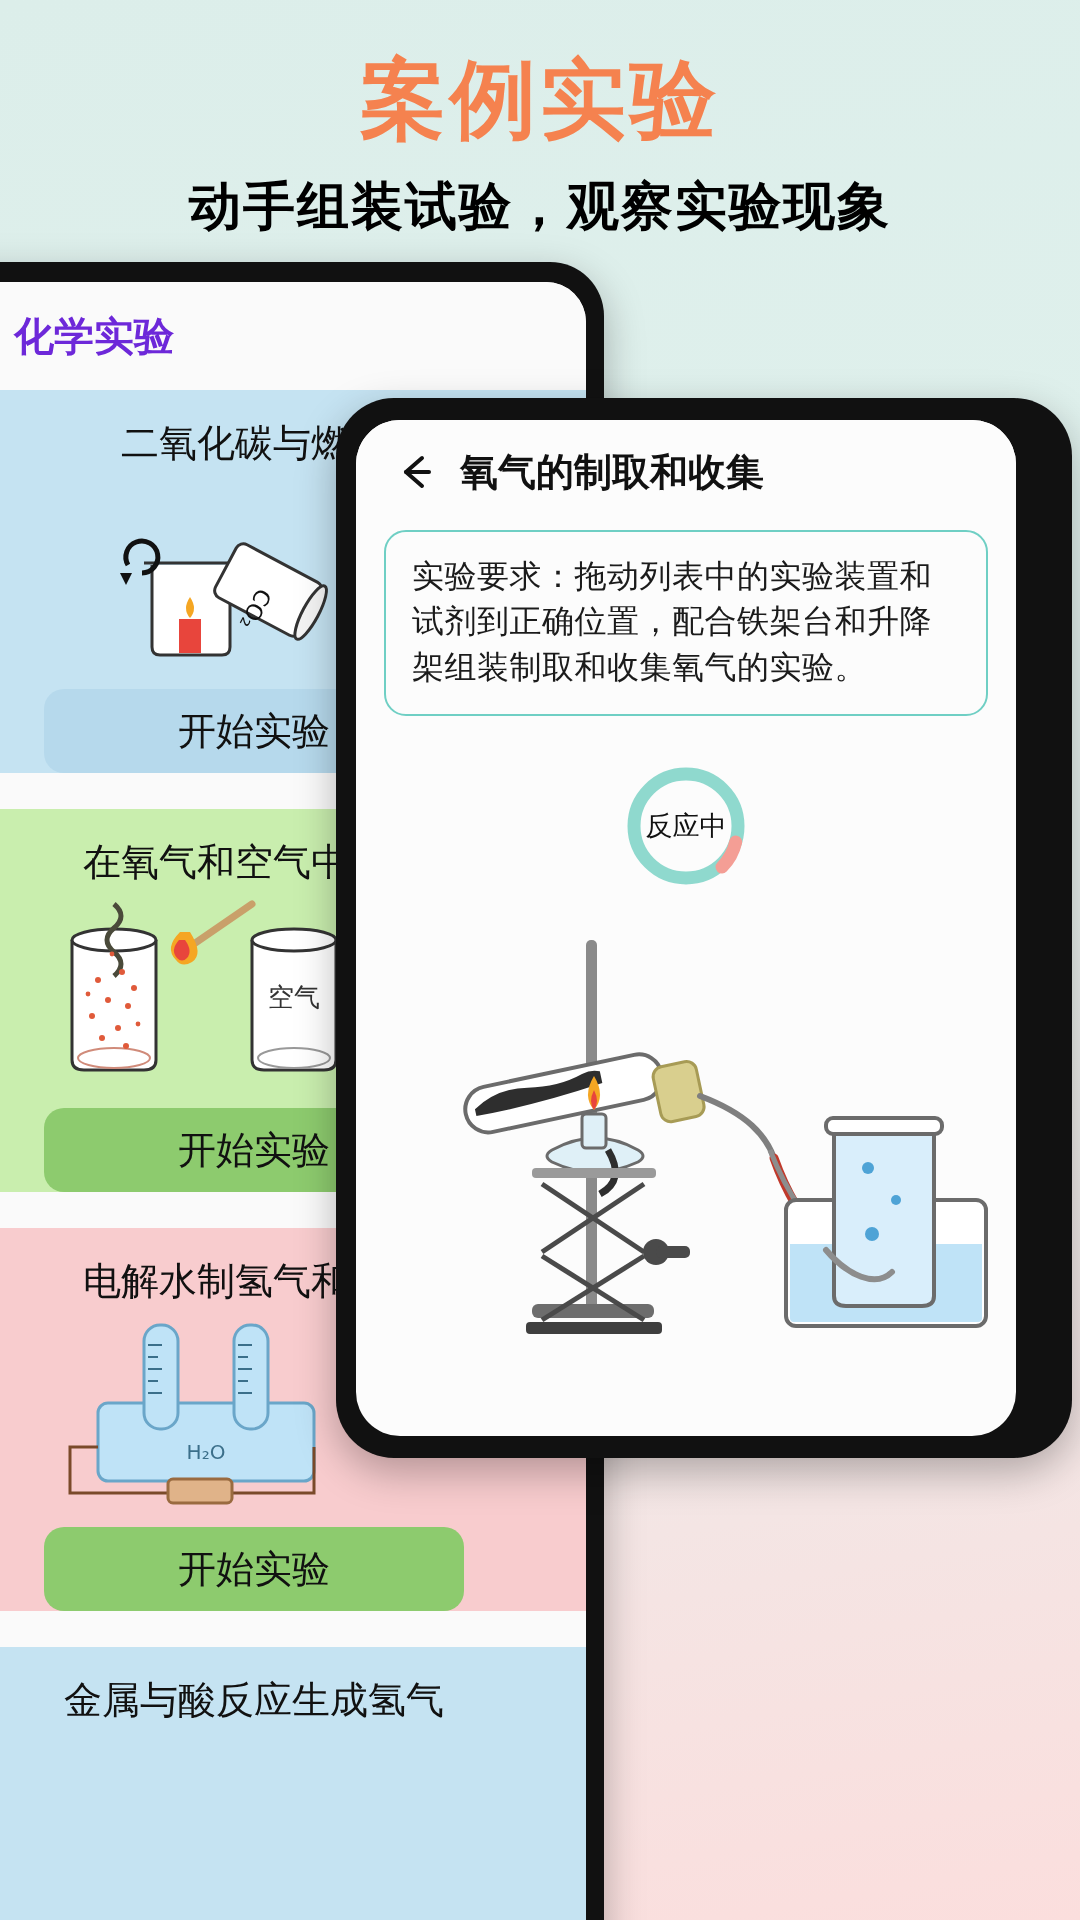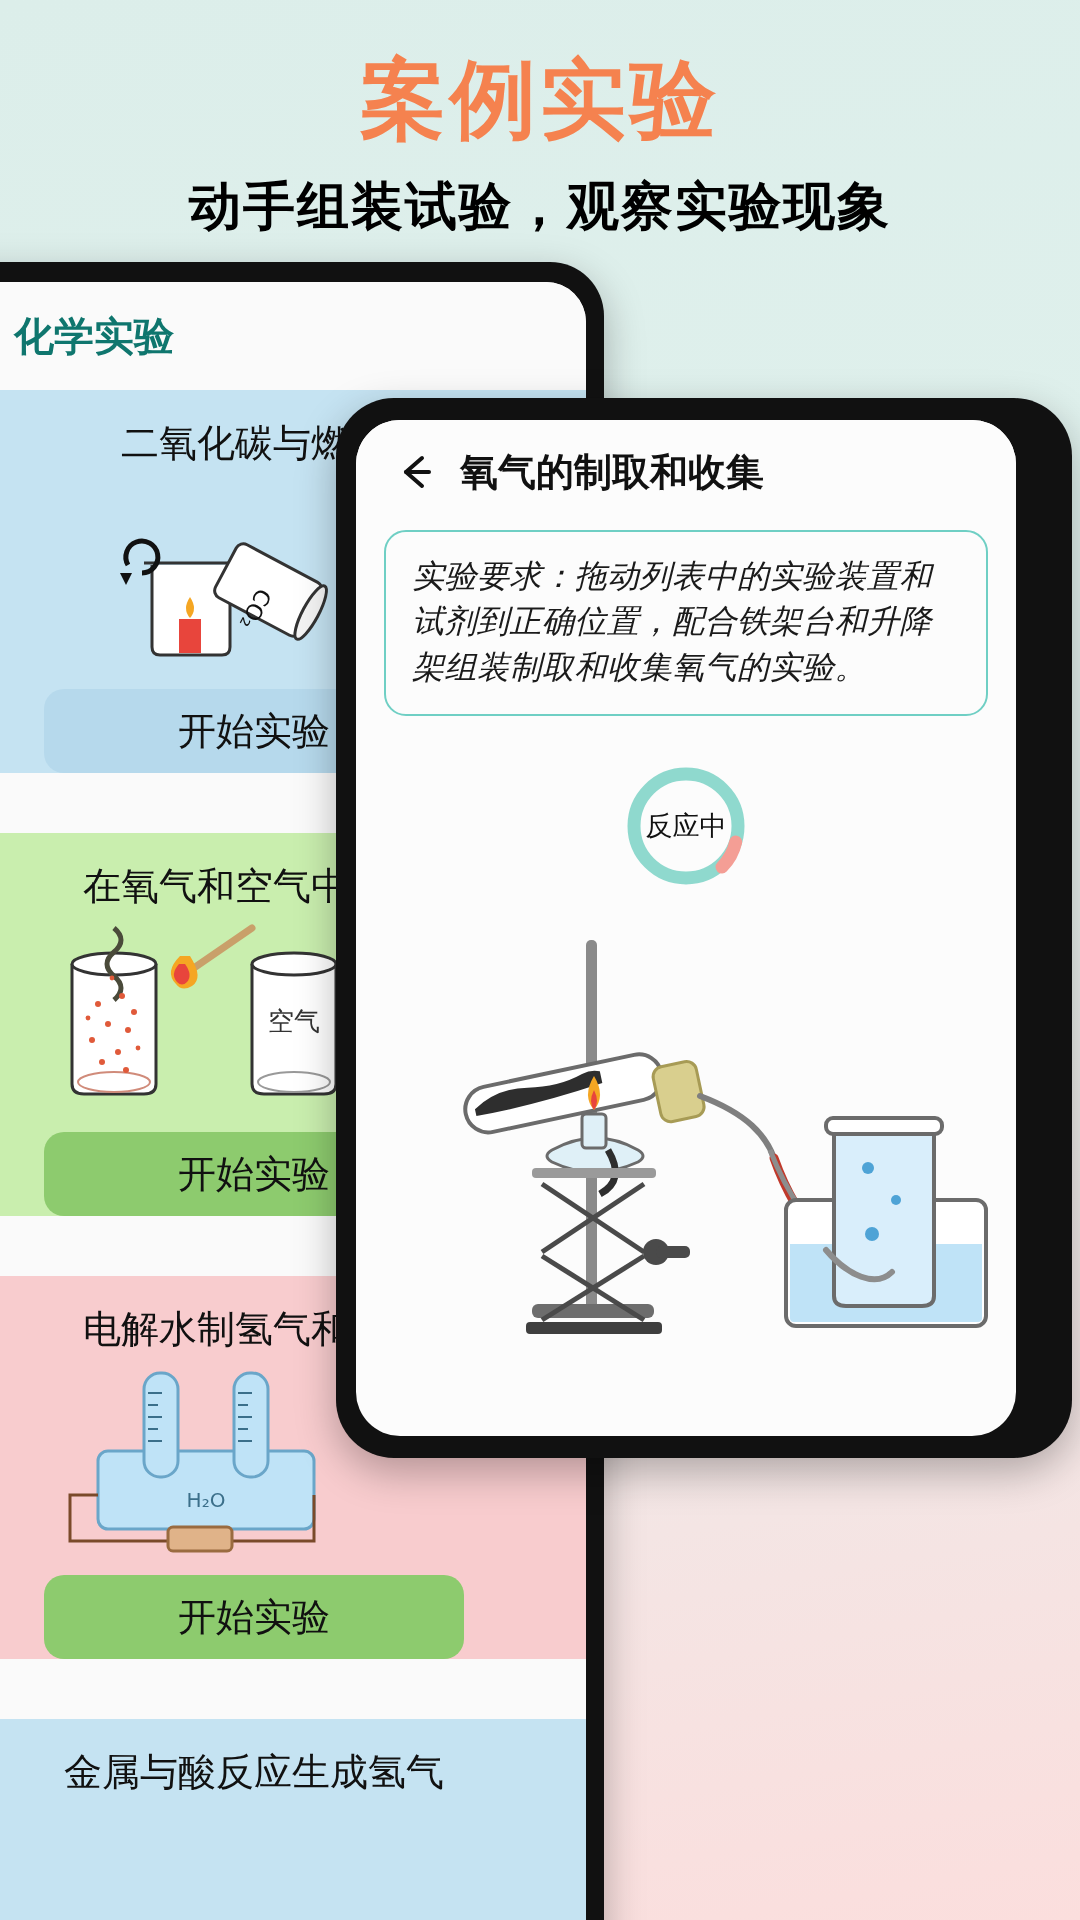--- a/index.html
+++ b/index.html
@@ -28,48 +28,48 @@
   #phone-back{left:-96px;top:262px;width:700px;height:1760px;border-radius:54px;}
   #phone-back .screen{left:18px;top:20px;width:664px;height:1722px;border-radius:40px;}
 
   
   #phone-front{left:336px;top:398px;width:736px;height:1060px;border-radius:58px;}
   #phone-front .screen{left:20px;top:22px;width:660px;height:1016px;border-radius:44px;background:#fcfcfc;}
 
   
   .bp-appbar{height:108px;display:flex;align-items:center;padding:0 6px;background:#fafafa;}
   .bp-back{width:86px;display:flex;align-items:center;justify-content:center;}
-  .bp-appbar .title{font-size:40px;font-weight:600;color:#0f766e;
+  .bp-appbar .title{font-size:40px;font-weight:600;color:#6d28d9;
      font-family:"DejaVu Sans","Liberation Sans",sans-serif;}
   .card{position:relative;width:664px;box-sizing:border-box;padding:28px 0 0 0;}
   .card .c-title{text-align:center;font-size:38px;color:#111;font-weight:500;
      font-family:"DejaVu Sans","Liberation Sans",sans-serif;white-space:nowrap;}
   .card .c-art{height:210px;position:relative;}
   .card .c-btn{
-    margin:10px auto 42px auto;width:420px;height:84px;border-radius:20px;
+    margin:10px auto 18px auto;width:420px;height:84px;border-radius:20px;
     display:flex;align-items:center;justify-content:center;
     font-size:38px;color:#111;font-family:"DejaVu Sans","Liberation Sans",sans-serif;
   }
   .card.blue{background:#c5e3f2;}
   .card.blue .c-btn{background:#b6d9ec;}
   .card.green{background:#c9eeae;}
   .card.green .c-btn{background:#8dcb6e;}
   .card.pink{background:#f8ccce;}
   .card.pink .c-btn{background:#8dcb6e;}
   .card.blue2{background:#c5e3f2;}
   .gap{height:18px;background:#fafafa;}
 
   
   .fp-appbar{height:104px;display:flex;align-items:center;padding-left:26px;background:#fcfcfc;}
   .fp-back{width:70px;display:flex;align-items:center;justify-content:center;}
   .fp-appbar .title{font-size:38px;font-weight:600;color:#111;margin-left:8px;
      font-family:"DejaVu Sans","Liberation Sans",sans-serif;}
   .fp-note{
     margin:6px 28px 0 28px;border:2px solid #6fcfc4;border-radius:22px;
-    padding:22px 26px 24px 26px;background:#fcfcfc;font-style:italic;
+    padding:22px 26px 24px 26px;background:#fcfcfc;
   }
   .fp-note p{margin:0;font-size:32px;line-height:1.42;color:#1b1b1b;letter-spacing:.5px;
      font-family:"DejaVu Sans","Liberation Sans",sans-serif;}
   .ring-wrap{margin-top:46px;display:flex;justify-content:center;}
   .ring{position:relative;width:128px;height:128px;}
   .ring .lbl{position:absolute;left:0;top:0;width:128px;height:128px;display:flex;
      align-items:center;justify-content:center;font-size:27px;color:#111;
      font-family:Liberation Serif, serif;}
   .stage{position:relative;height:560px;margin-top:10px;}
   svg{display:block;}

